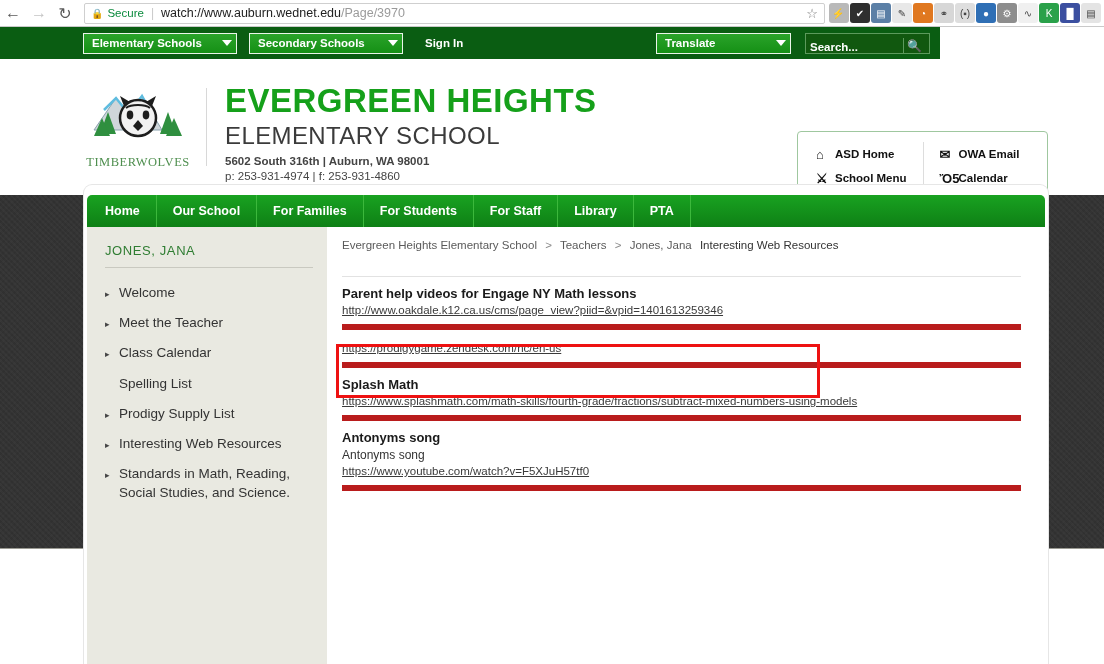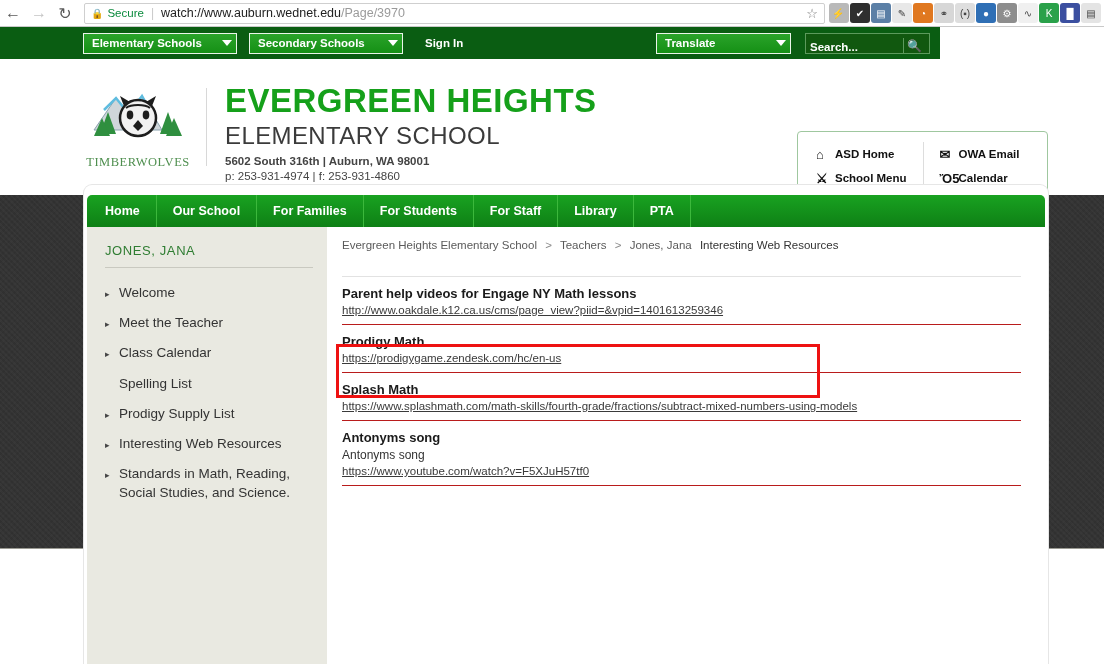--- a/index.html
+++ b/index.html
@@ -194,21 +194,21 @@
   .side-item.noarrow .side-label { margin-left: 0; }
 
   .mainpane { flex: 1 1 auto; background: #ffffff; padding: 12px 24px 0 14px; }
   .breadcrumb {
     font-size: 11.5px; color: #5a5a5a;
     padding-bottom: 25px; border-bottom: 1px solid #e2e2e2;
   }
   .bc-sep { color: #8a8a8a; margin: 0 5px; }
   .bc-current { color: #333; margin-left: 5px; }
 
-  .link-entry { padding: 9px 0 8px 0; border-bottom: 1px solid #b91c1c; }
+  .link-entry { padding: 9px 0 8px 0; border-bottom: 6px solid #b91c1c; }
   .link-title { font-size: 13px; font-weight: bold; color: #1a1a1a; }
   .link-note { font-size: 12px; color: #333; margin-top: 3px; }
   .link-url {
     font-size: 11.5px; color: #3a3a3a; text-decoration: underline;
     margin-top: 3px; word-break: break-all;
   }
 
   
   .annot {
     position: absolute; left: 336px; top: 344px;
@@ -398,21 +398,20 @@
         <span class="bc-sep">&gt;</span>
         <span>Jones, Jana</span>
         <span class="bc-current">Interesting Web Resources</span>
       </div>
       <div id="resource-list">
           <div class="link-entry">
             <div class="link-title">Parent help videos for Engage NY Math lessons</div>
             <div class="link-url">http://www.oakdale.k12.ca.us/cms/page_view?piid=&amp;vpid=1401613259346</div>
           </div>
           <div class="link-entry">
-            <div class="link-title">Prodigy Math</div>
             <div class="link-url">https://prodigygame.zendesk.com/hc/en-us</div>
           </div>
           <div class="link-entry">
             <div class="link-title">Splash Math</div>
             <div class="link-url">https://www.splashmath.com/math-skills/fourth-grade/fractions/subtract-mixed-numbers-using-models</div>
           </div>
           <div class="link-entry">
             <div class="link-title">Antonyms song</div>
             <div class="link-note">Antonyms song</div>
             <div class="link-url">https://www.youtube.com/watch?v=F5XJuH57tf0</div>

